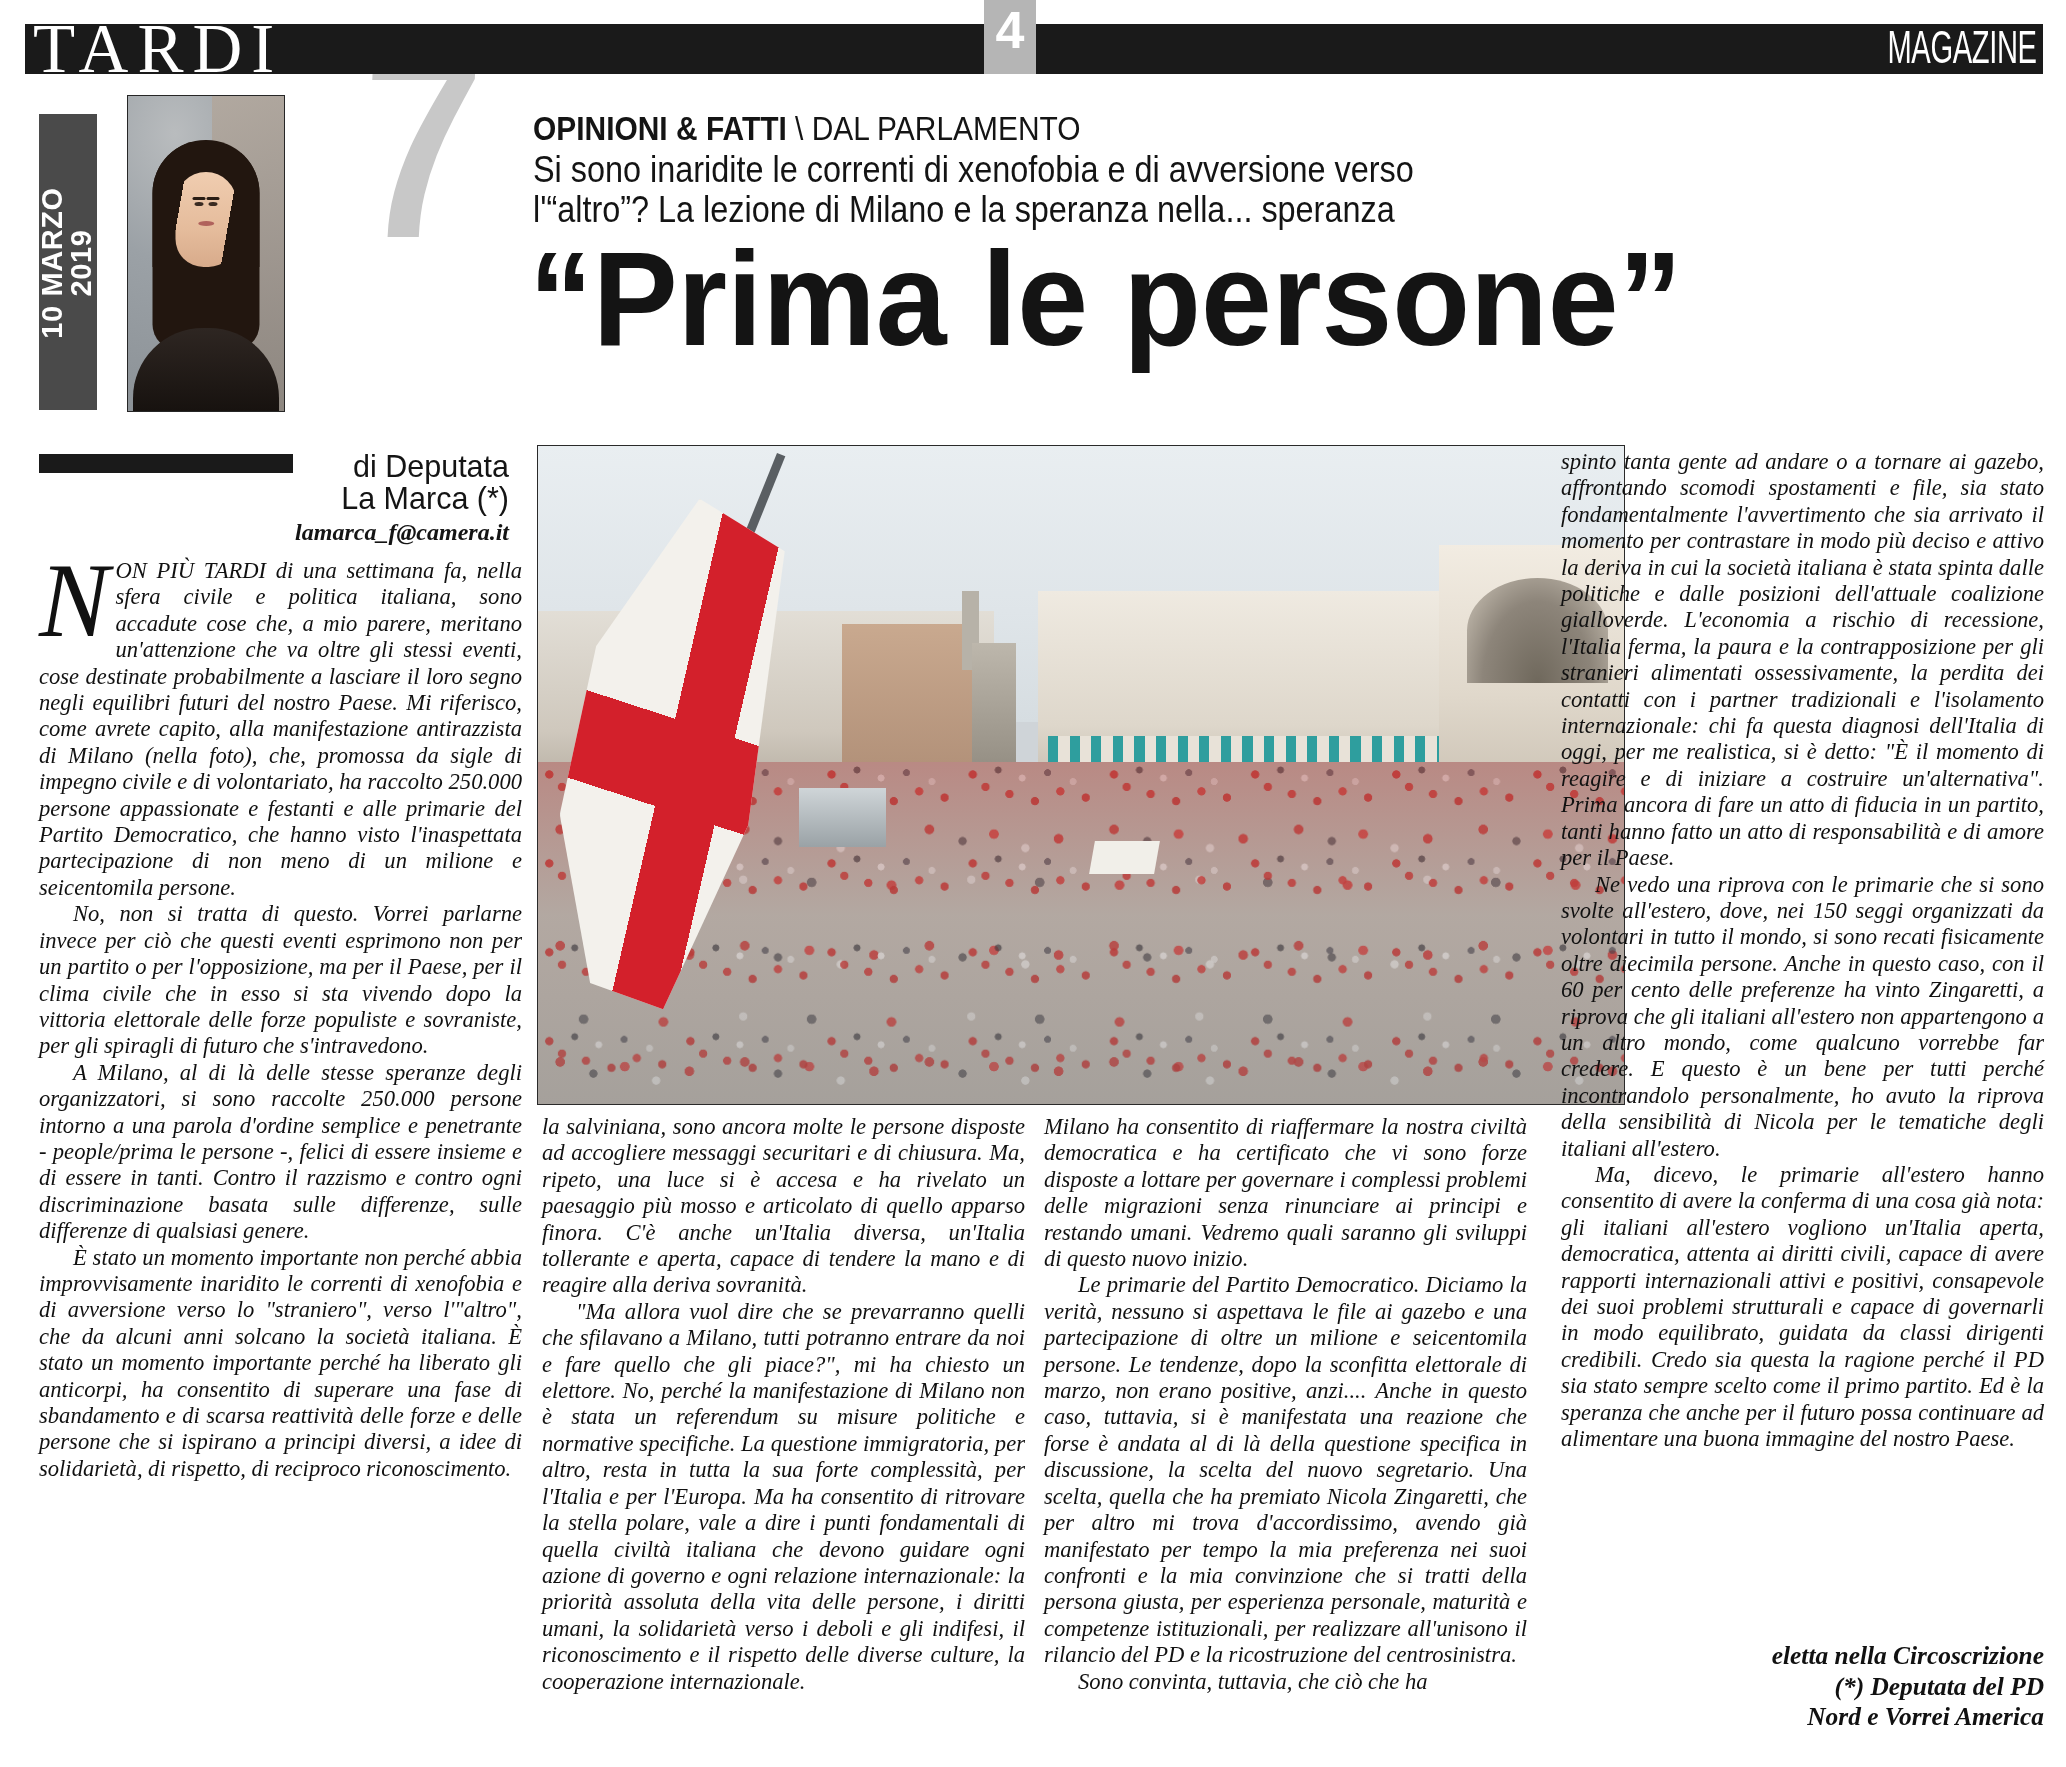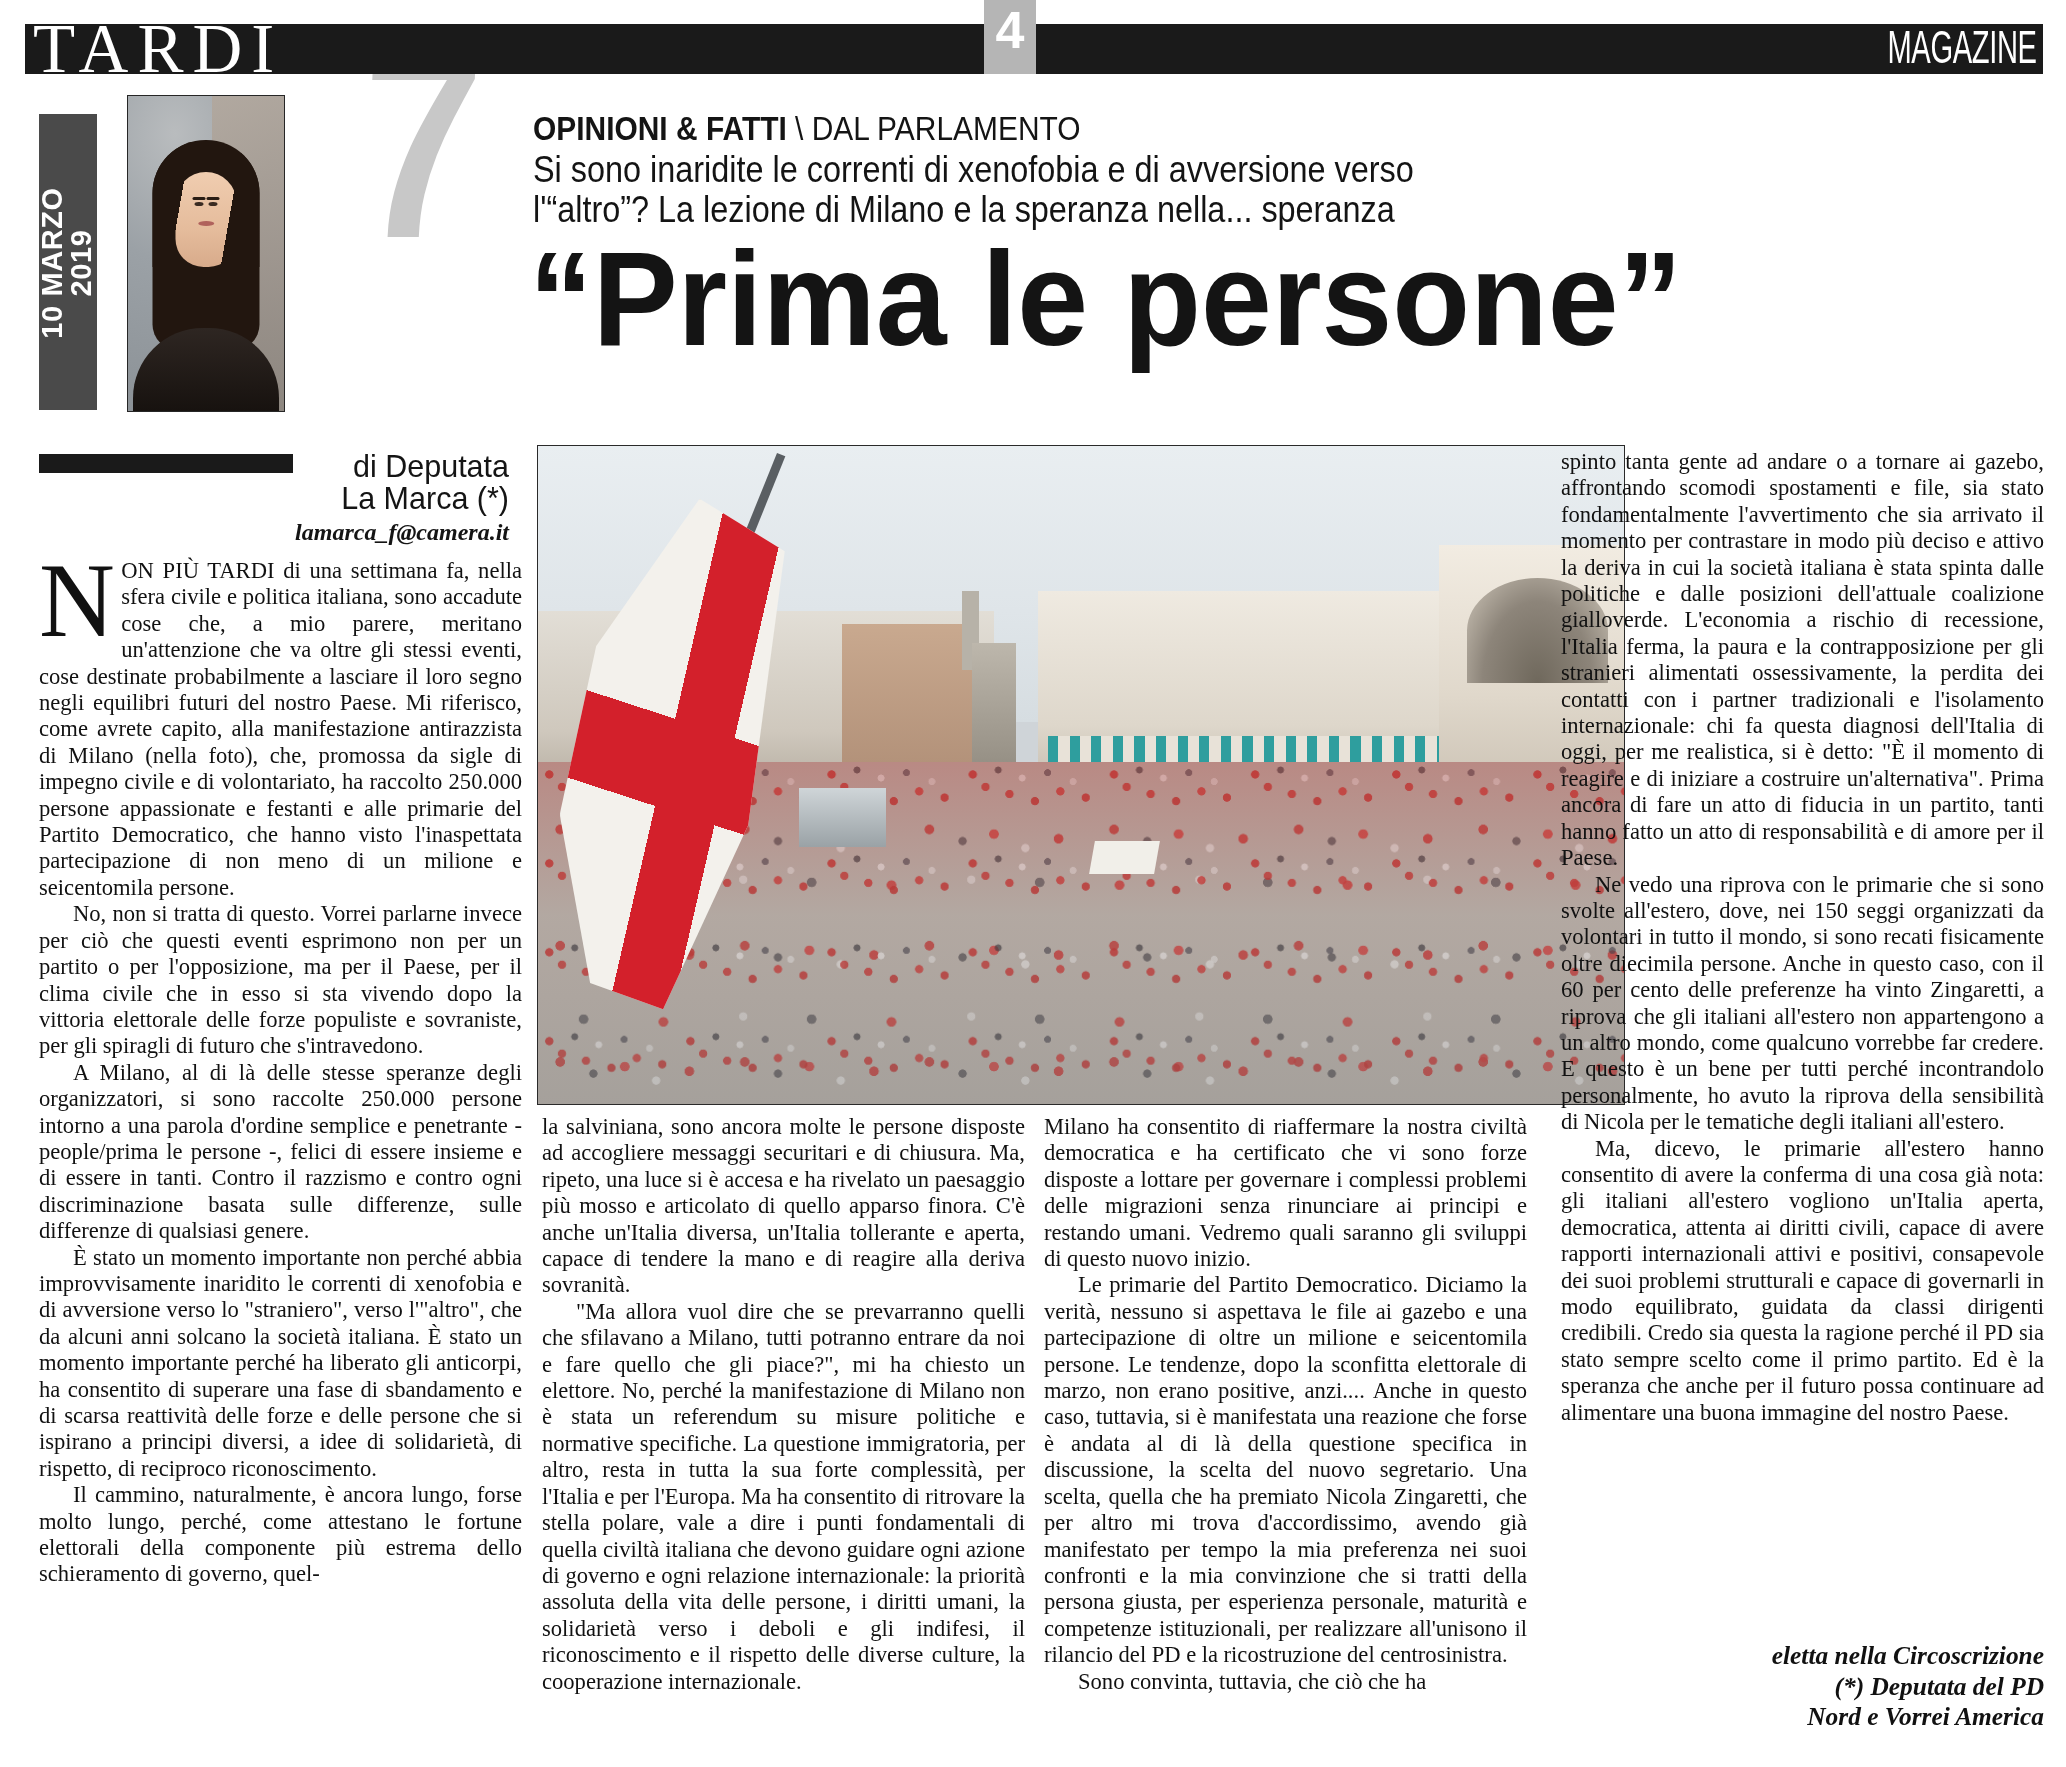--- a/index.html
+++ b/index.html
@@ -230,20 +230,21 @@
 
   
   .col{
     position:absolute;
     font-family:"Liberation Serif",serif;
     font-size:22.6px;line-height:26.4px;
     text-align:justify;
     color:#111;
     -webkit-hyphens:none;hyphens:none;
     word-spacing:-0.1px;
+    font-style:italic;
   }
   .col p{margin:0;text-indent:34px;}
   .col p.first{text-indent:0;}
 
   #col1{left:39px;  top:558px;  width:483px;  height:1195px;}
   #col2{left:542px; top:1114px; width:483px;  height:642px;}
   #col3{left:1044px;top:1114px; width:483px;  height:642px;}
   #col4{left:1561px;top:449px;  width:483px;  height:1170px;}
 
   .dropcap{
@@ -337,21 +338,20 @@
     <div class="ph-pole"></div>
     <div class="ph-flag"></div>
     <div class="ph-flag-cross-v"></div>
   </div>
 
   <div class="col" id="col1">
     <p class="first"><span class="dropcap">N</span><span>ON PIÙ TARDI di una settimana fa, nella sfera civile e politica italiana, sono accadute cose che, a mio parere, meritano un'attenzione che va oltre gli stessi eventi, cose destinate probabilmente a lasciare il loro segno negli equilibri futuri del nostro Paese. Mi riferisco, come avrete capito, alla manifestazione antirazzista di Milano (nella foto), che, promossa da sigle di impegno civile e di volontariato, ha raccolto 250.000 persone appassionate e festanti e alle primarie del Partito Democratico, che hanno visto l'inaspettata partecipazione di non meno di un milione e seicentomila persone.</span></p>
     <p><span>No, non si tratta di questo. Vorrei parlarne invece per ciò che questi eventi esprimono non per un partito o per l'opposizione, ma per il Paese, per il clima civile che in esso si sta vivendo dopo la vittoria elettorale delle forze populiste e sovraniste, per gli spiragli di futuro che s'intravedono.</span></p>
     <p><span>A Milano, al di là delle stesse speranze degli organizzatori, si sono raccolte 250.000 persone intorno a una parola d'ordine semplice e penetrante - people/prima le persone -, felici di essere insieme e di essere in tanti. Contro il razzismo e contro ogni discriminazione basata sulle differenze, sulle differenze di qualsiasi genere.</span></p>
     <p><span>È stato un momento importante non perché abbia improvvisamente inaridito le correnti di xenofobia e di avversione verso lo "straniero", verso l'"altro", che da alcuni anni solcano la società italiana. È stato un momento importante perché ha liberato gli anticorpi, ha consentito di superare una fase di sbandamento e di scarsa reattività delle forze e delle persone che si ispirano a principi diversi, a idee di solidarietà, di rispetto, di reciproco riconoscimento.</span></p>
-    <p><span>Il cammino, naturalmente, è ancora lungo, forse molto lungo, perché, come attestano le fortune elettorali della componente più estrema dello schieramento di governo, quel-</span></p>
   </div>
 
   <div class="col" id="col2">
     <p class="first"><span>la salviniana, sono ancora molte le persone disposte ad accogliere messaggi securitari e di chiusura. Ma, ripeto, una luce si è accesa e ha rivelato un paesaggio più mosso e articolato di quello apparso finora. C'è anche un'Italia diversa, un'Italia tollerante e aperta, capace di tendere la mano e di reagire alla deriva sovranità.</span></p>
     <p><span>"Ma allora vuol dire che se prevarranno quelli che sfilavano a Milano, tutti potranno entrare da noi e fare quello che gli piace?", mi ha chiesto un elettore. No, perché la manifestazione di Milano non è stata un referendum su misure politiche e normative specifiche. La questione immigratoria, per altro, resta in tutta la sua forte complessità, per l'Italia e per l'Europa. Ma ha consentito di ritrovare la stella polare, vale a dire i punti fondamentali di quella civiltà italiana che devono guidare ogni azione di governo e ogni relazione internazionale: la priorità assoluta della vita delle persone, i diritti umani, la solidarietà verso i deboli e gli indifesi, il riconoscimento e il rispetto delle diverse culture, la cooperazione internazionale.</span></p>
   </div>
 
   <div class="col" id="col3">
     <p class="first"><span>Milano ha consentito di riaffermare la nostra civiltà democratica e ha certificato che vi sono forze disposte a lottare per governare i complessi problemi delle migrazioni senza rinunciare ai principi e restando umani. Vedremo quali saranno gli sviluppi di questo nuovo inizio.</span></p>
     <p><span>Le primarie del Partito Democratico. Diciamo la verità, nessuno si aspettava le file ai gazebo e una partecipazione di oltre un milione e seicentomila persone. Le tendenze, dopo la sconfitta elettorale di marzo, non erano positive, anzi.... Anche in questo caso, tuttavia, si è manifestata una reazione che forse è andata al di là della questione specifica in discussione, la scelta del nuovo segretario. Una scelta, quella che ha premiato Nicola Zingaretti, che per altro mi trova d'accordissimo, avendo già manifestato per tempo la mia preferenza nei suoi confronti e la mia convinzione che si tratti della persona giusta, per esperienza personale, maturità e competenze istituzionali, per realizzare all'unisono il rilancio del PD e la ricostruzione del centrosinistra.</span></p>

